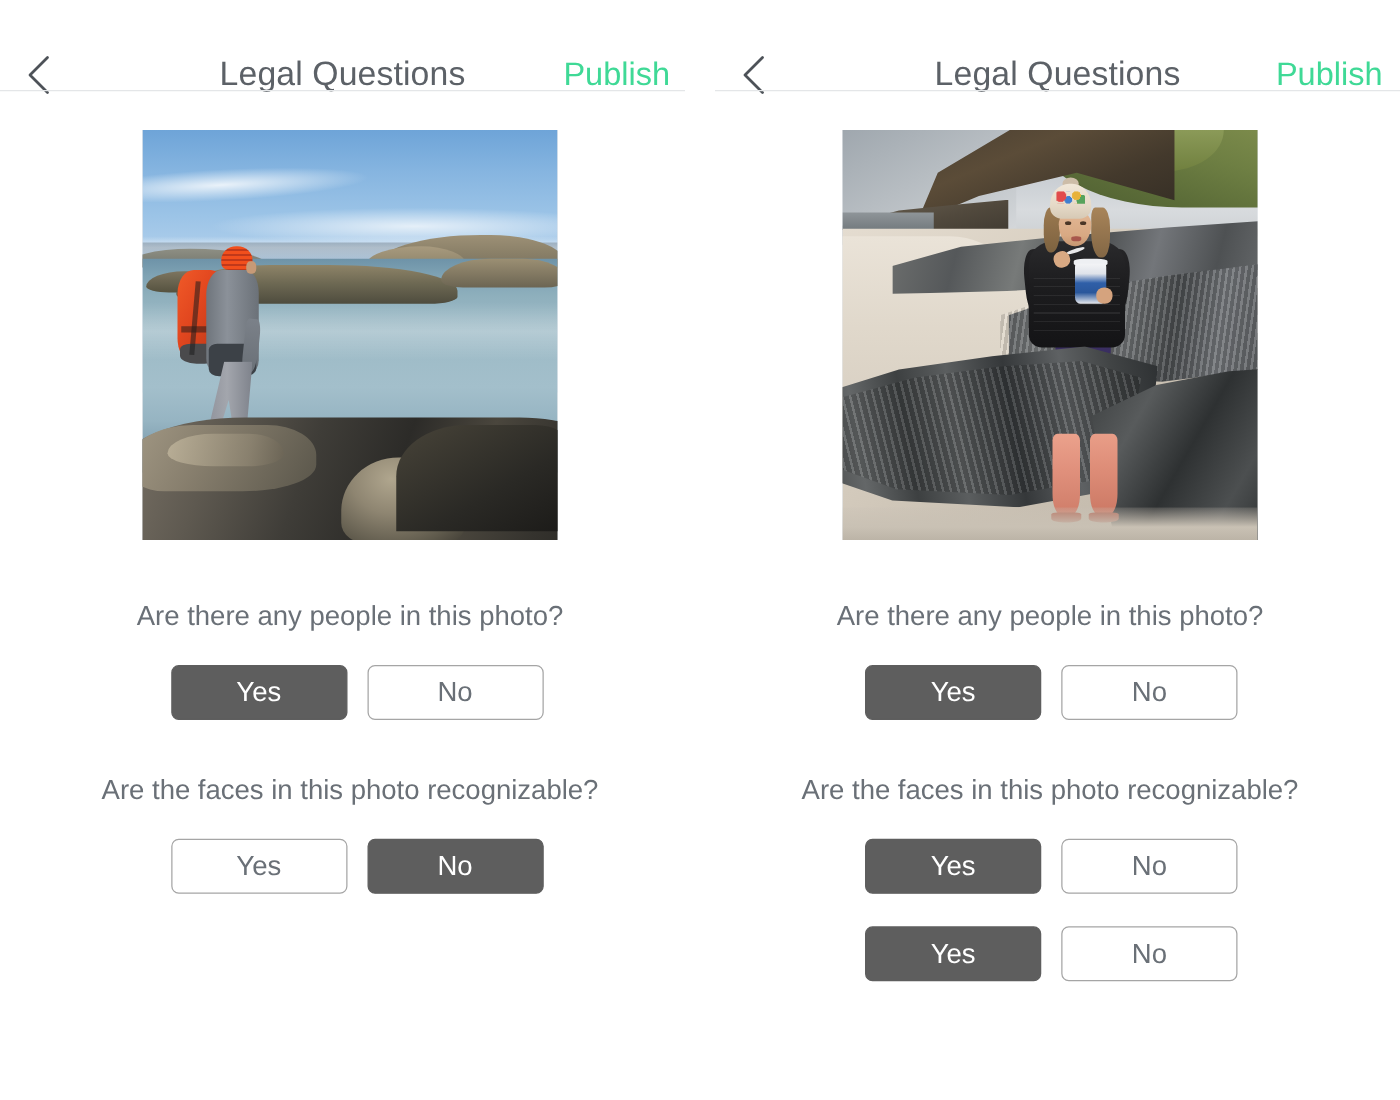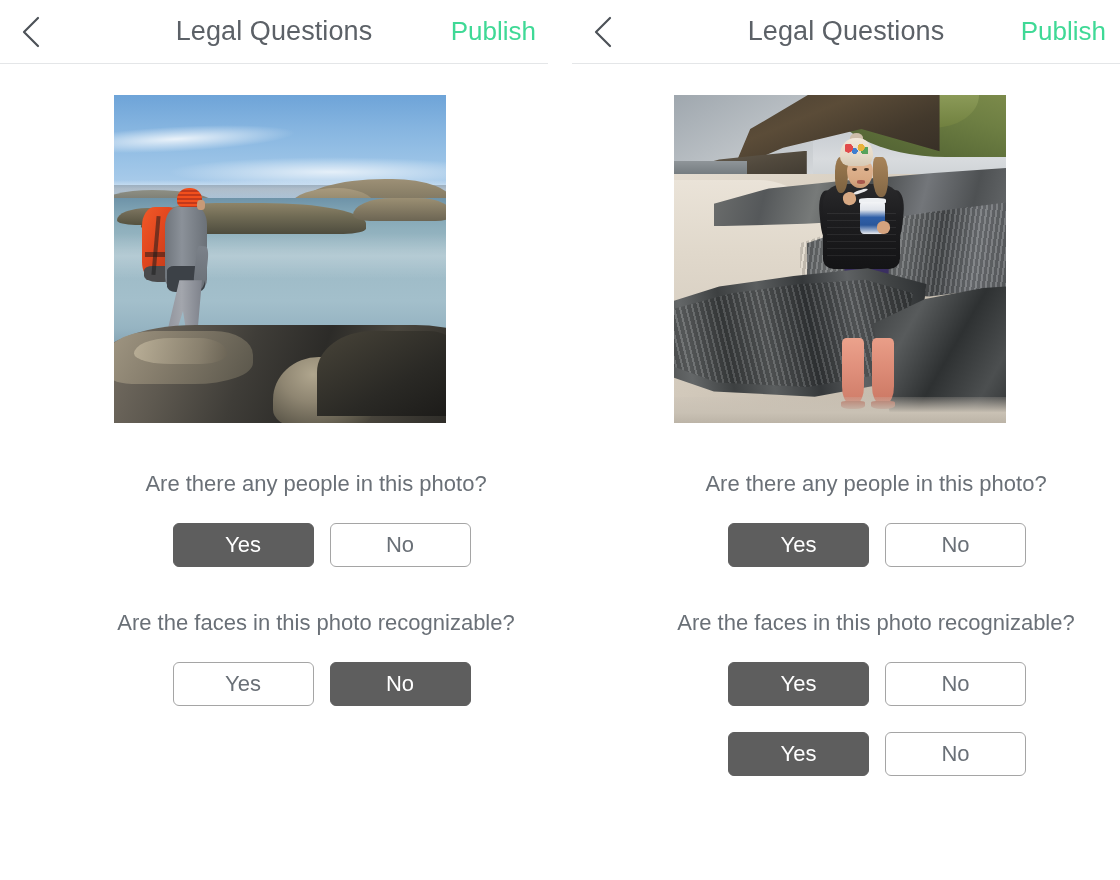--- a/index.html
+++ b/index.html
@@ -26,25 +26,26 @@
     height: 880px;
     background: #ffffff;
     overflow: hidden;
   }
   .panel.left  { width: 560px; }
   .panel.right { width: 560px; }
 
   
   .navbar {
     position: relative;
-    height: 64px;
+    height: 45px;
     box-sizing: border-box;
     background: #ffffff;
     display: flex;
     align-items: center;
+    margin-top: 28px;
   }
   .navbar::after {
     content: "";
     position: absolute;
     left: 0; right: 12px; bottom: 0;
     height: 1px;
     background: #e4e6e8;
   }
   .panel.right .navbar::after { left: 12px; right: 0; }
 
@@ -462,21 +463,21 @@
   .p2-boot-l-sole {
     position:absolute; left:50.2%; bottom:4.2%; width:7.2%; height:2.4%;
     background:#b56a58; border-radius: 20% 20% 40% 40%;
   }
   .p2-boot-r-sole {
     position:absolute; left:59.2%; bottom:4.2%; width:7.4%; height:2.4%;
     background:#b16655; border-radius: 20% 20% 40% 40%;
   }
 
   
-  .q-block { width:100%;margin-left:36px; }
+  .q-block { width:100%; }
 
   .q-text {
     text-align: center;
     font-size: 22px;
     font-weight: 400;
     color: #6a7077;
     line-height: 27px;
     padding: 0 36px;
     box-sizing: border-box;
   }

